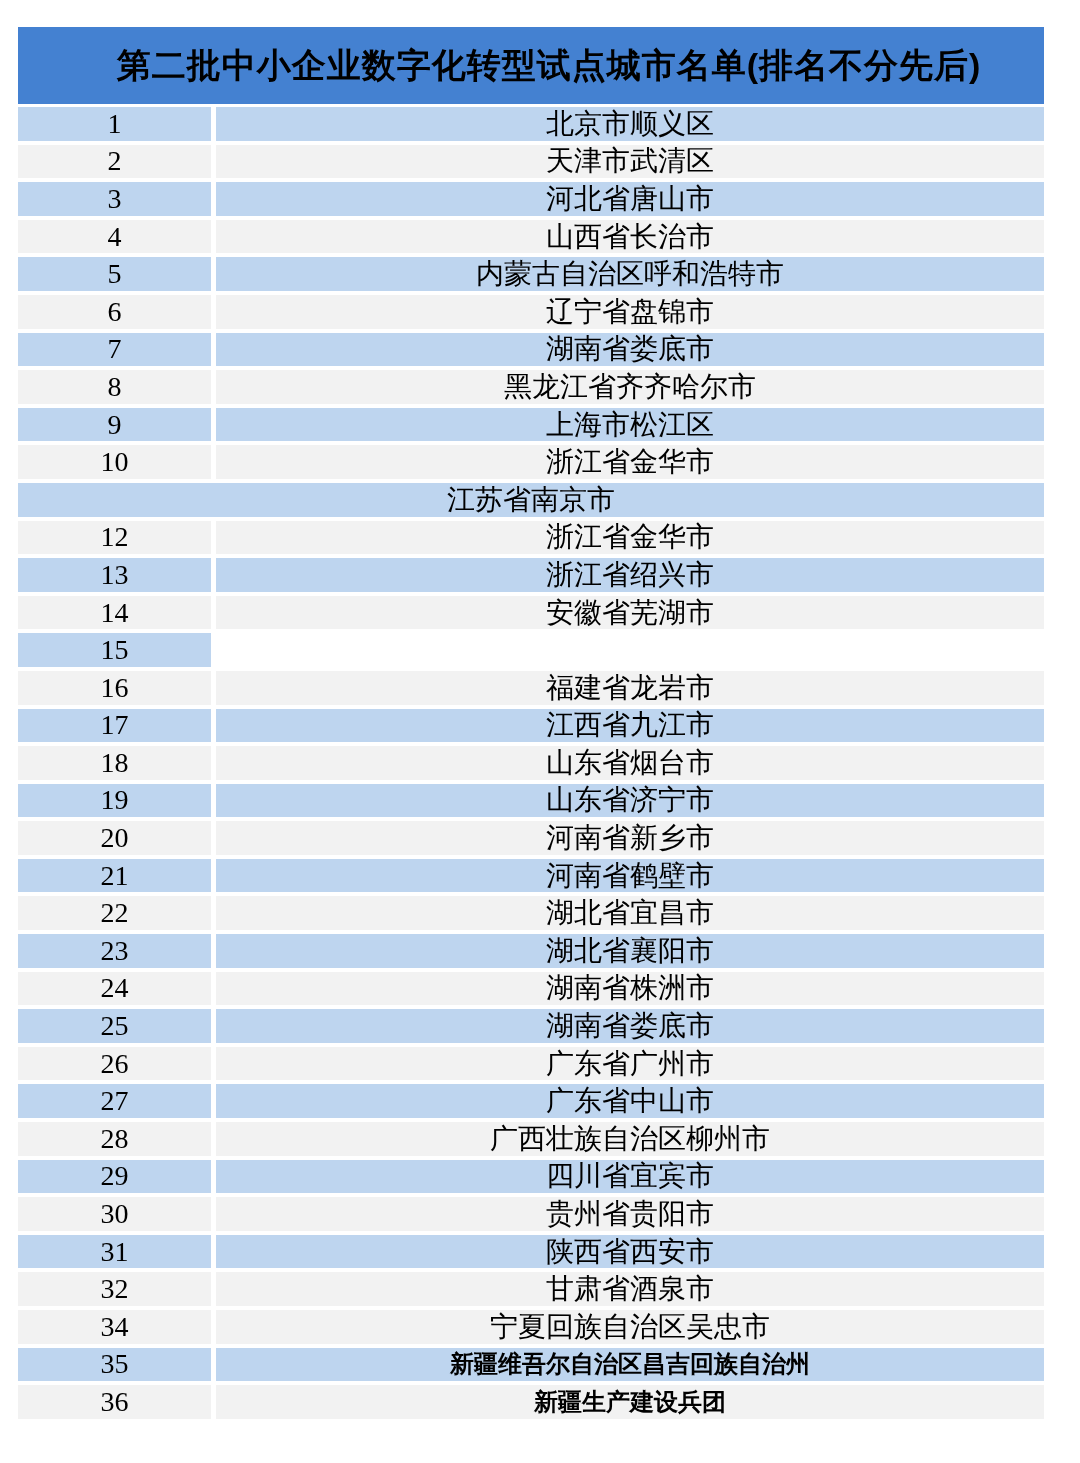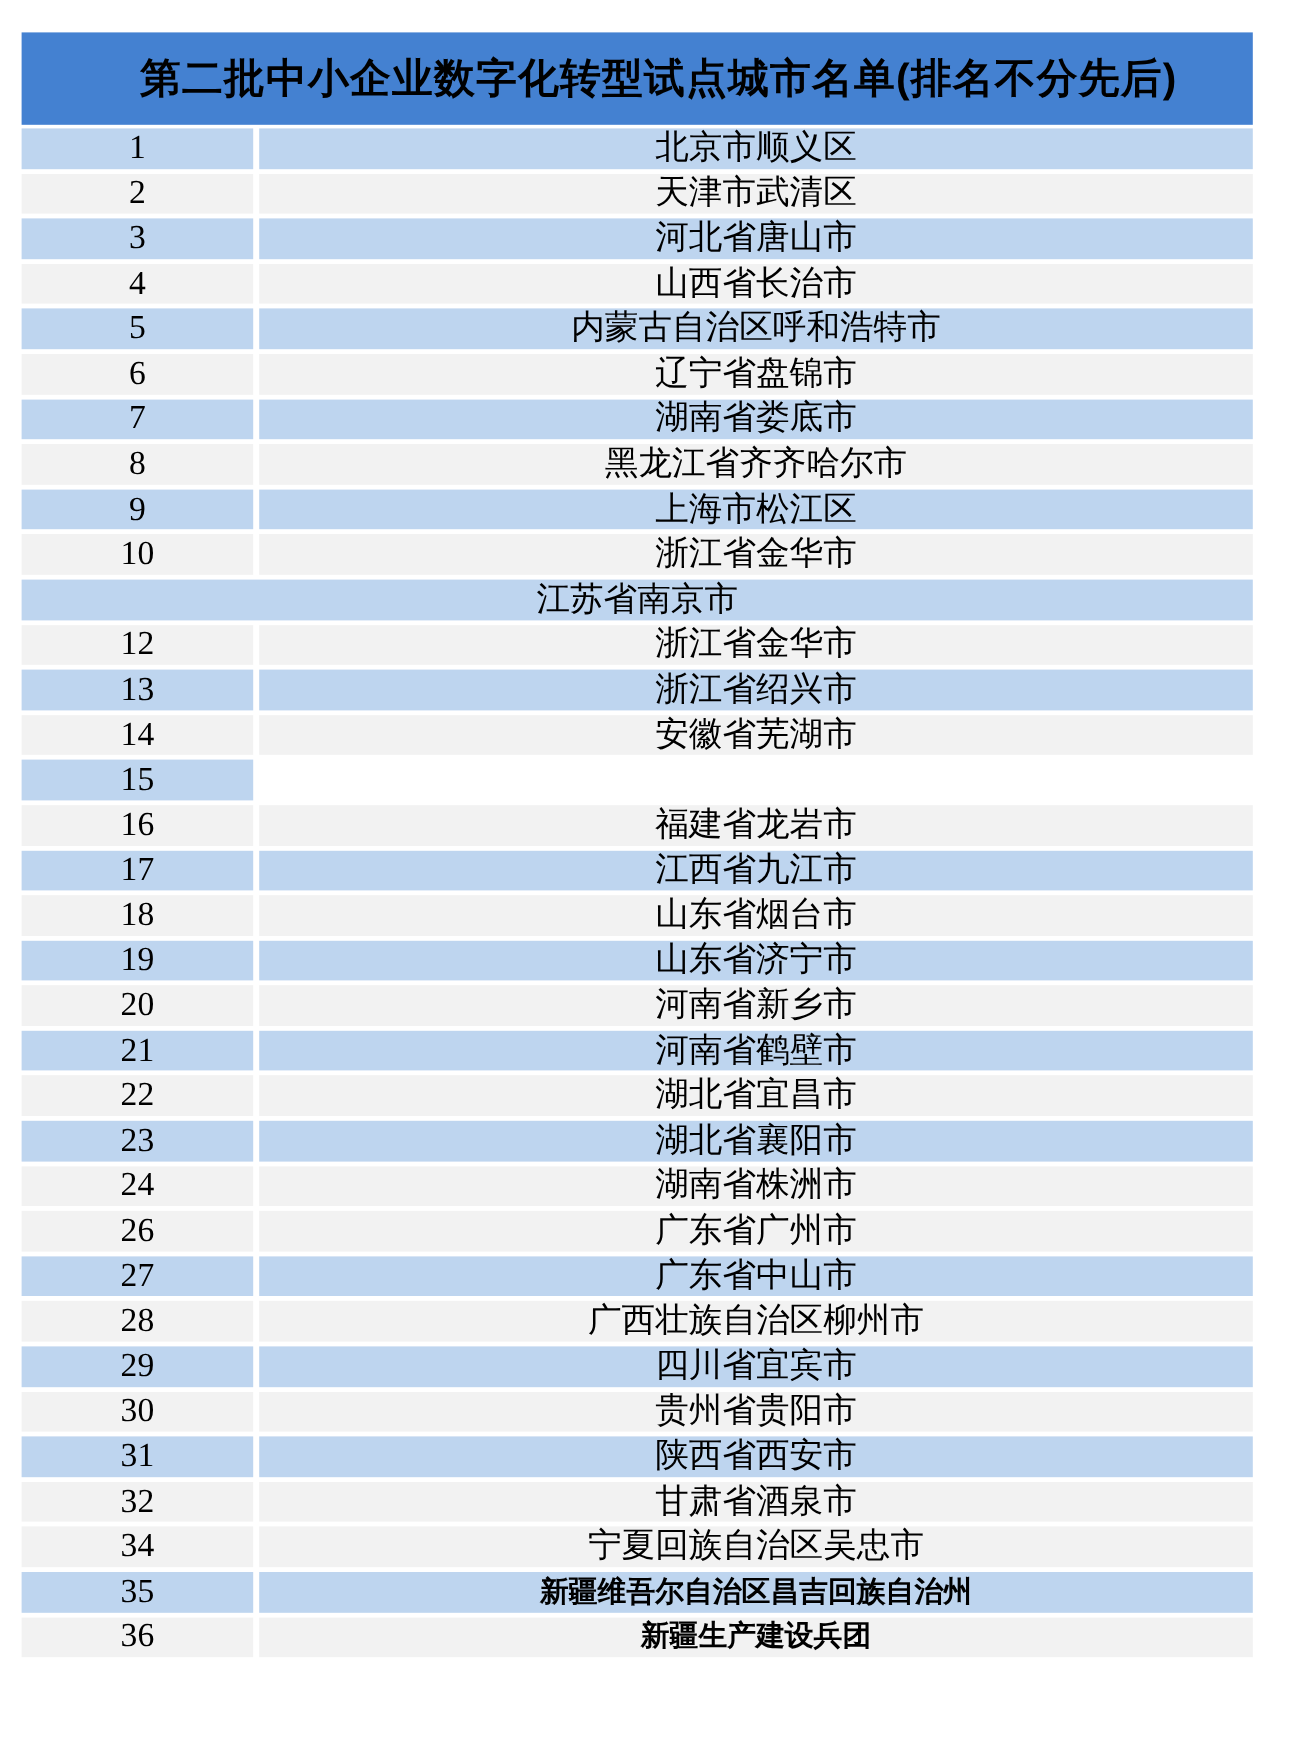--- a/index.html
+++ b/index.html
@@ -143,20 +143,24 @@
         <div class="cell cell-city">湖北省宜昌市</div>
       </div>
       <div class="row odd">
         <div class="cell cell-rank">23</div>
         <div class="cell cell-city">湖北省襄阳市</div>
       </div>
       <div class="row even">
         <div class="cell cell-rank">24</div>
         <div class="cell cell-city">湖南省株洲市</div>
       </div>
+      <div class="row odd">
+        <div class="cell cell-rank">25</div>
+        <div class="cell cell-city">湖南省娄底市</div>
+      </div>
       <div class="row even">
         <div class="cell cell-rank">26</div>
         <div class="cell cell-city">广东省广州市</div>
       </div>
       <div class="row odd">
         <div class="cell cell-rank">27</div>
         <div class="cell cell-city">广东省中山市</div>
       </div>
       <div class="row even">
         <div class="cell cell-rank">28</div>

